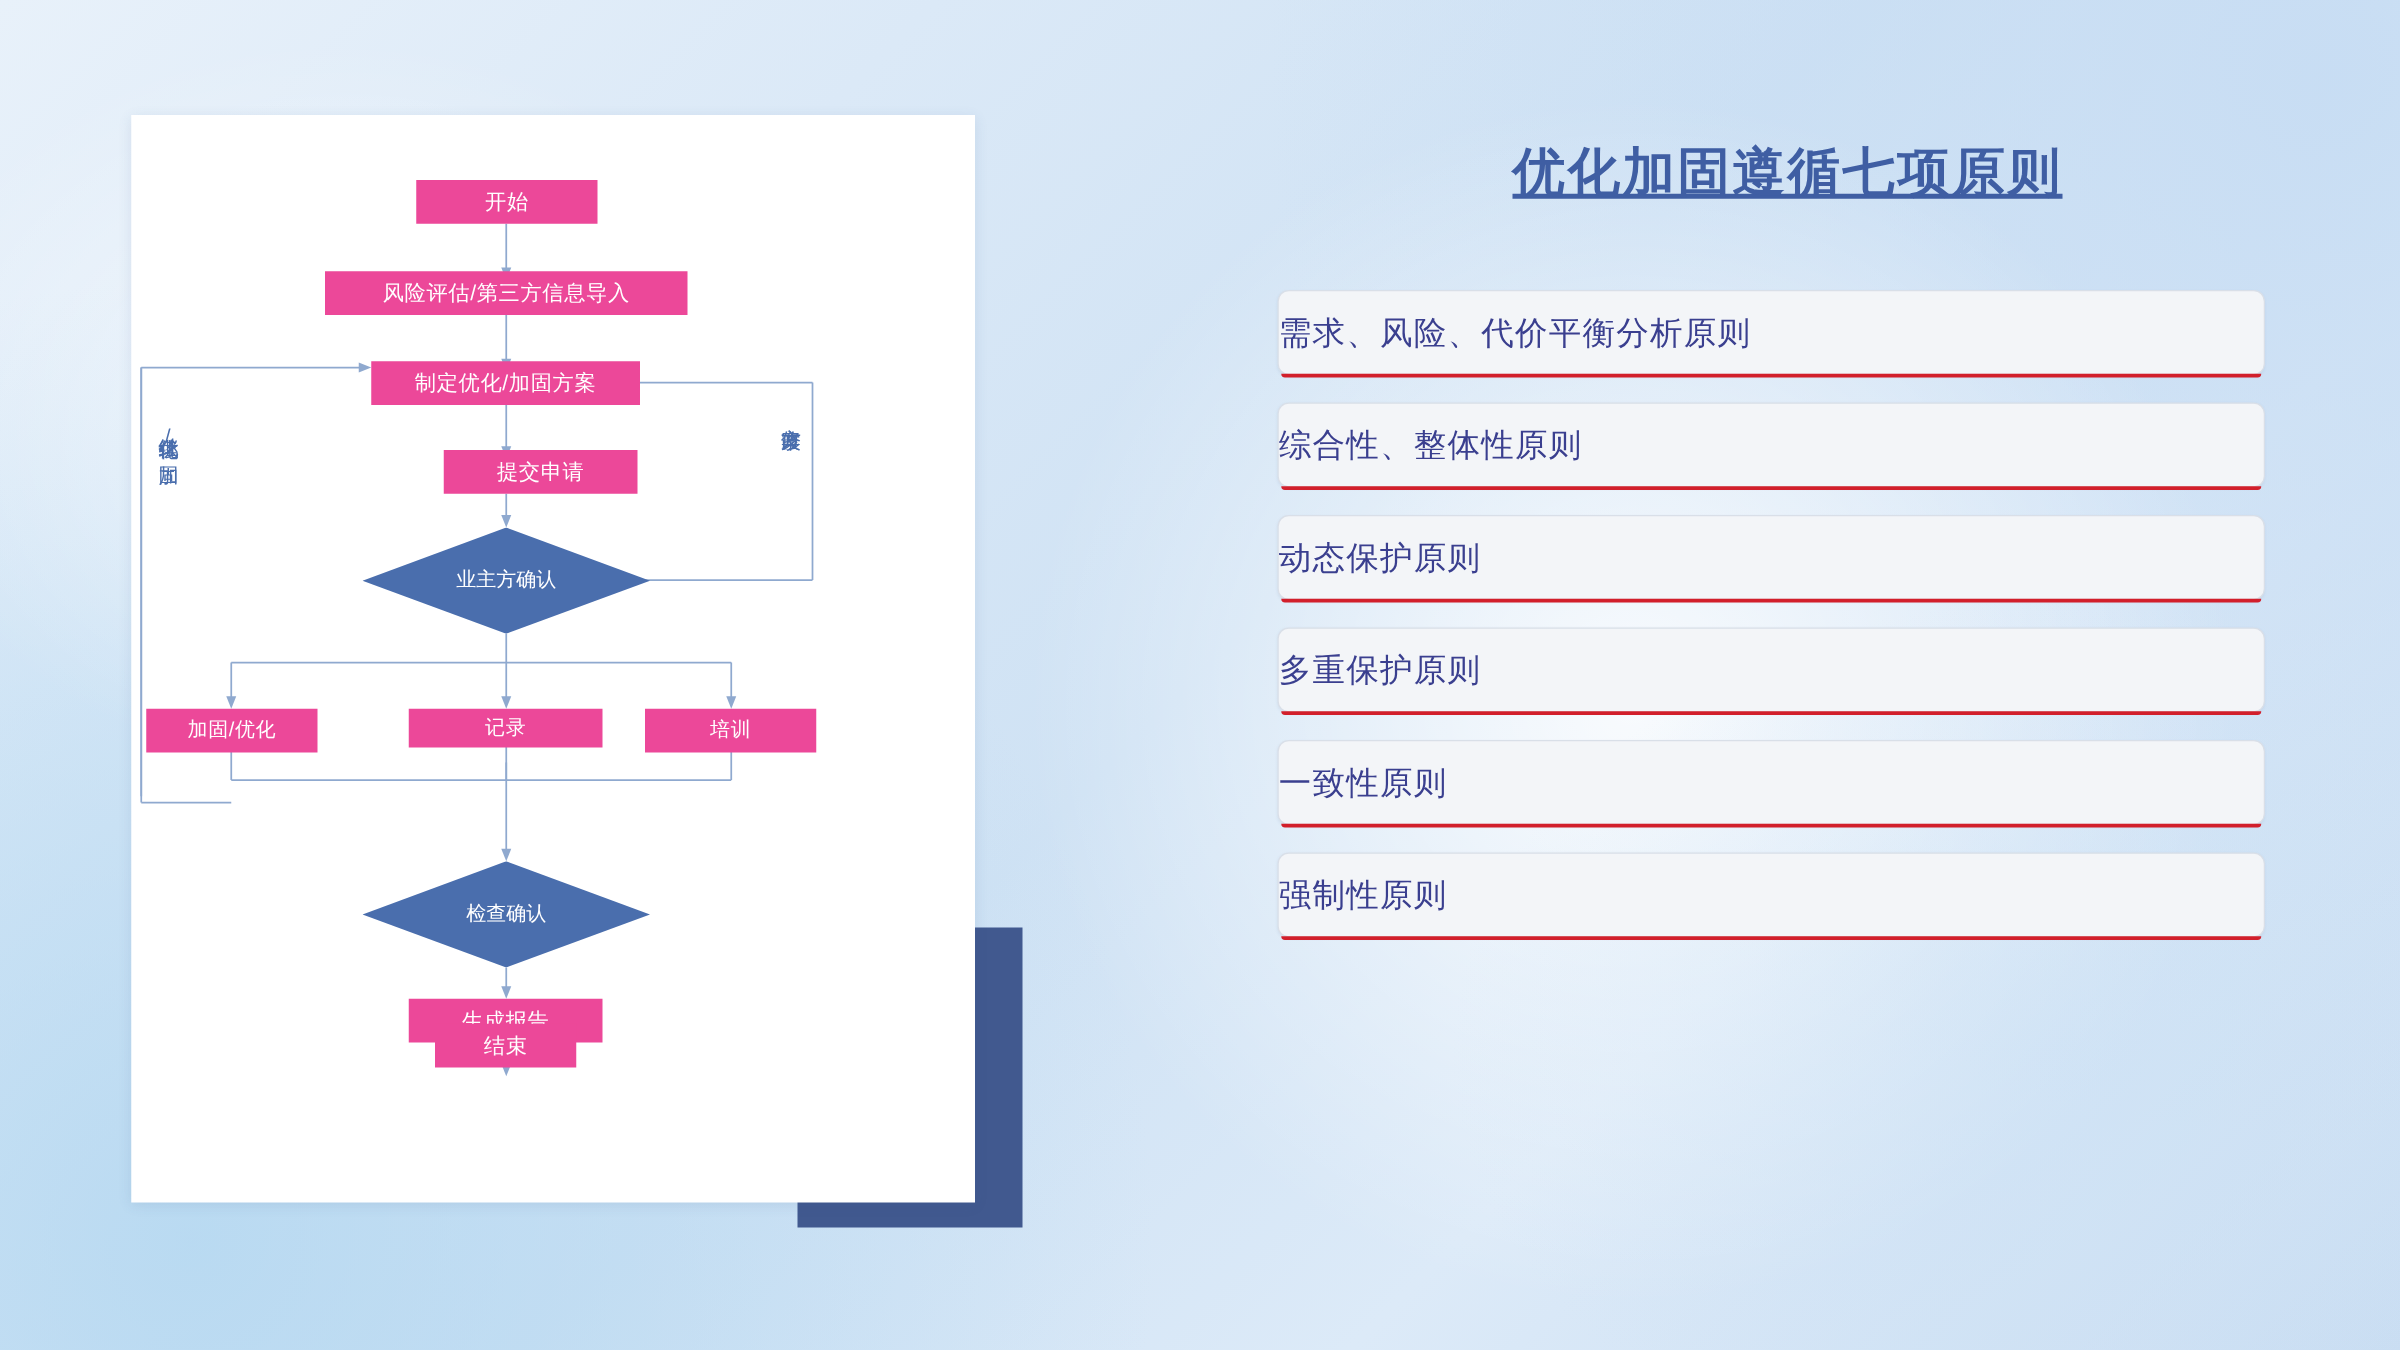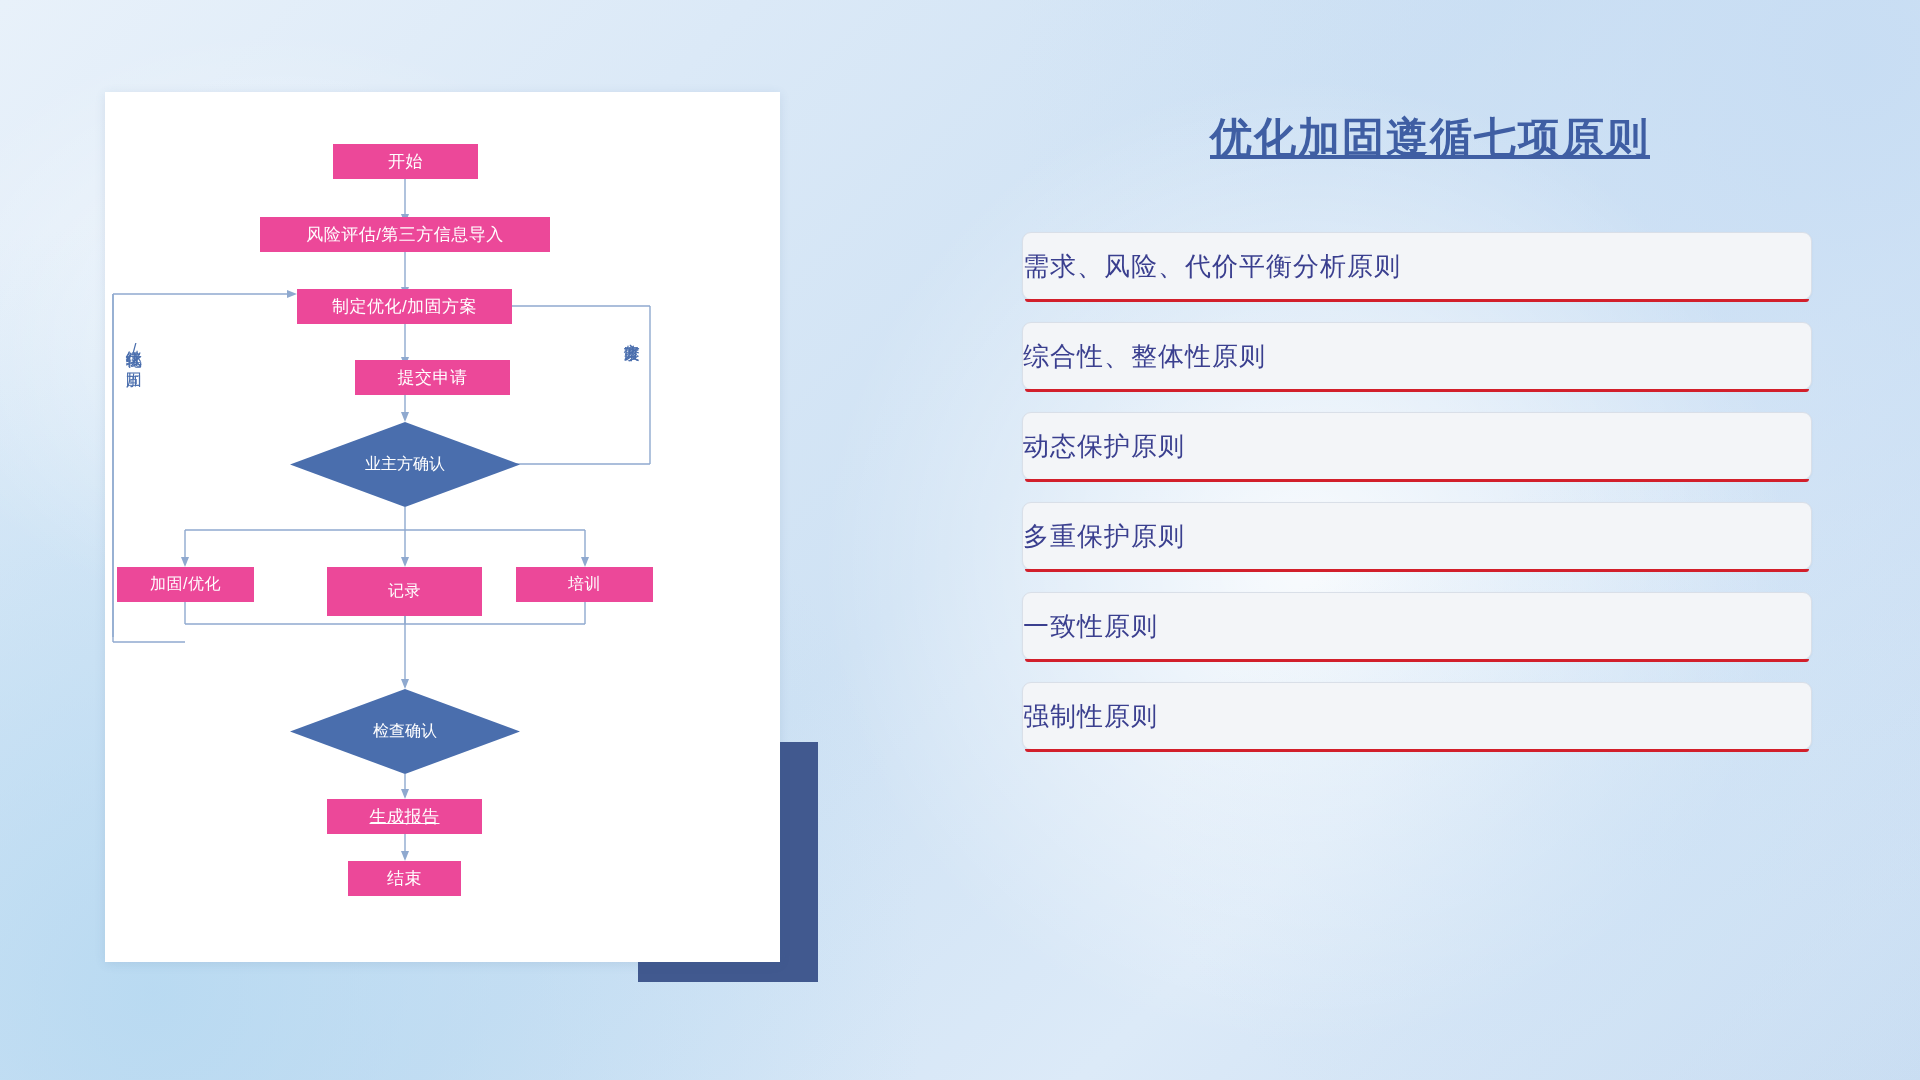--- a/index.html
+++ b/index.html
@@ -235,42 +235,42 @@
           <polygon points="115,0 230,42.5 115,85 0,42.5" fill="#4a6ead"></polygon>
         </svg>
       </div>
       <div class="diamond-label">业主方确认</div>
     </div>
 
     <div class="node small" style="left:12px; top:475px; width:137px; height:35px;">
       <span>加固/优化</span>
     </div>
 
-    <div class="node small" style="left:222px; top:475px; width:155px; height:49px;">
+    <div class="node small" style="left:222px; top:475px; width:155px; height:31px;">
       <span>记录</span>
     </div>
 
     <div class="node small" style="left:411px; top:475px; width:137px; height:35px;">
       <span>培训</span>
     </div>
 
     <div class="diamond-wrap" style="left:185px; top:597px; width:230px; height:85px;">
       <div class="diamond">
         <svg width="230" height="85" viewBox="0 0 230 85">
           <polygon points="115,0 230,42.5 115,85 0,42.5" fill="#4a6ead"></polygon>
         </svg>
       </div>
       <div class="diamond-label">检查确认</div>
     </div>
 
     <div class="node" style="left:222px; top:707px; width:155px; height:35px;text-decoration:underline;">
       <span>生成报告</span>
     </div>
 
-    <div class="node" style="left:243px; top:769px; width:113px; height:35px;">
+    <div class="node" style="left:243px; top:727px; width:113px; height:35px;">
       <span>结束</span>
     </div>
 
     <div class="vlabel" style="left:20px; top:245px; height:150px;">继续优化/加固</div>
 
     <div class="vlabel" style="left:518px; top:238px; height:110px;">方案修改</div>
 
   </div>
 </div>
 

